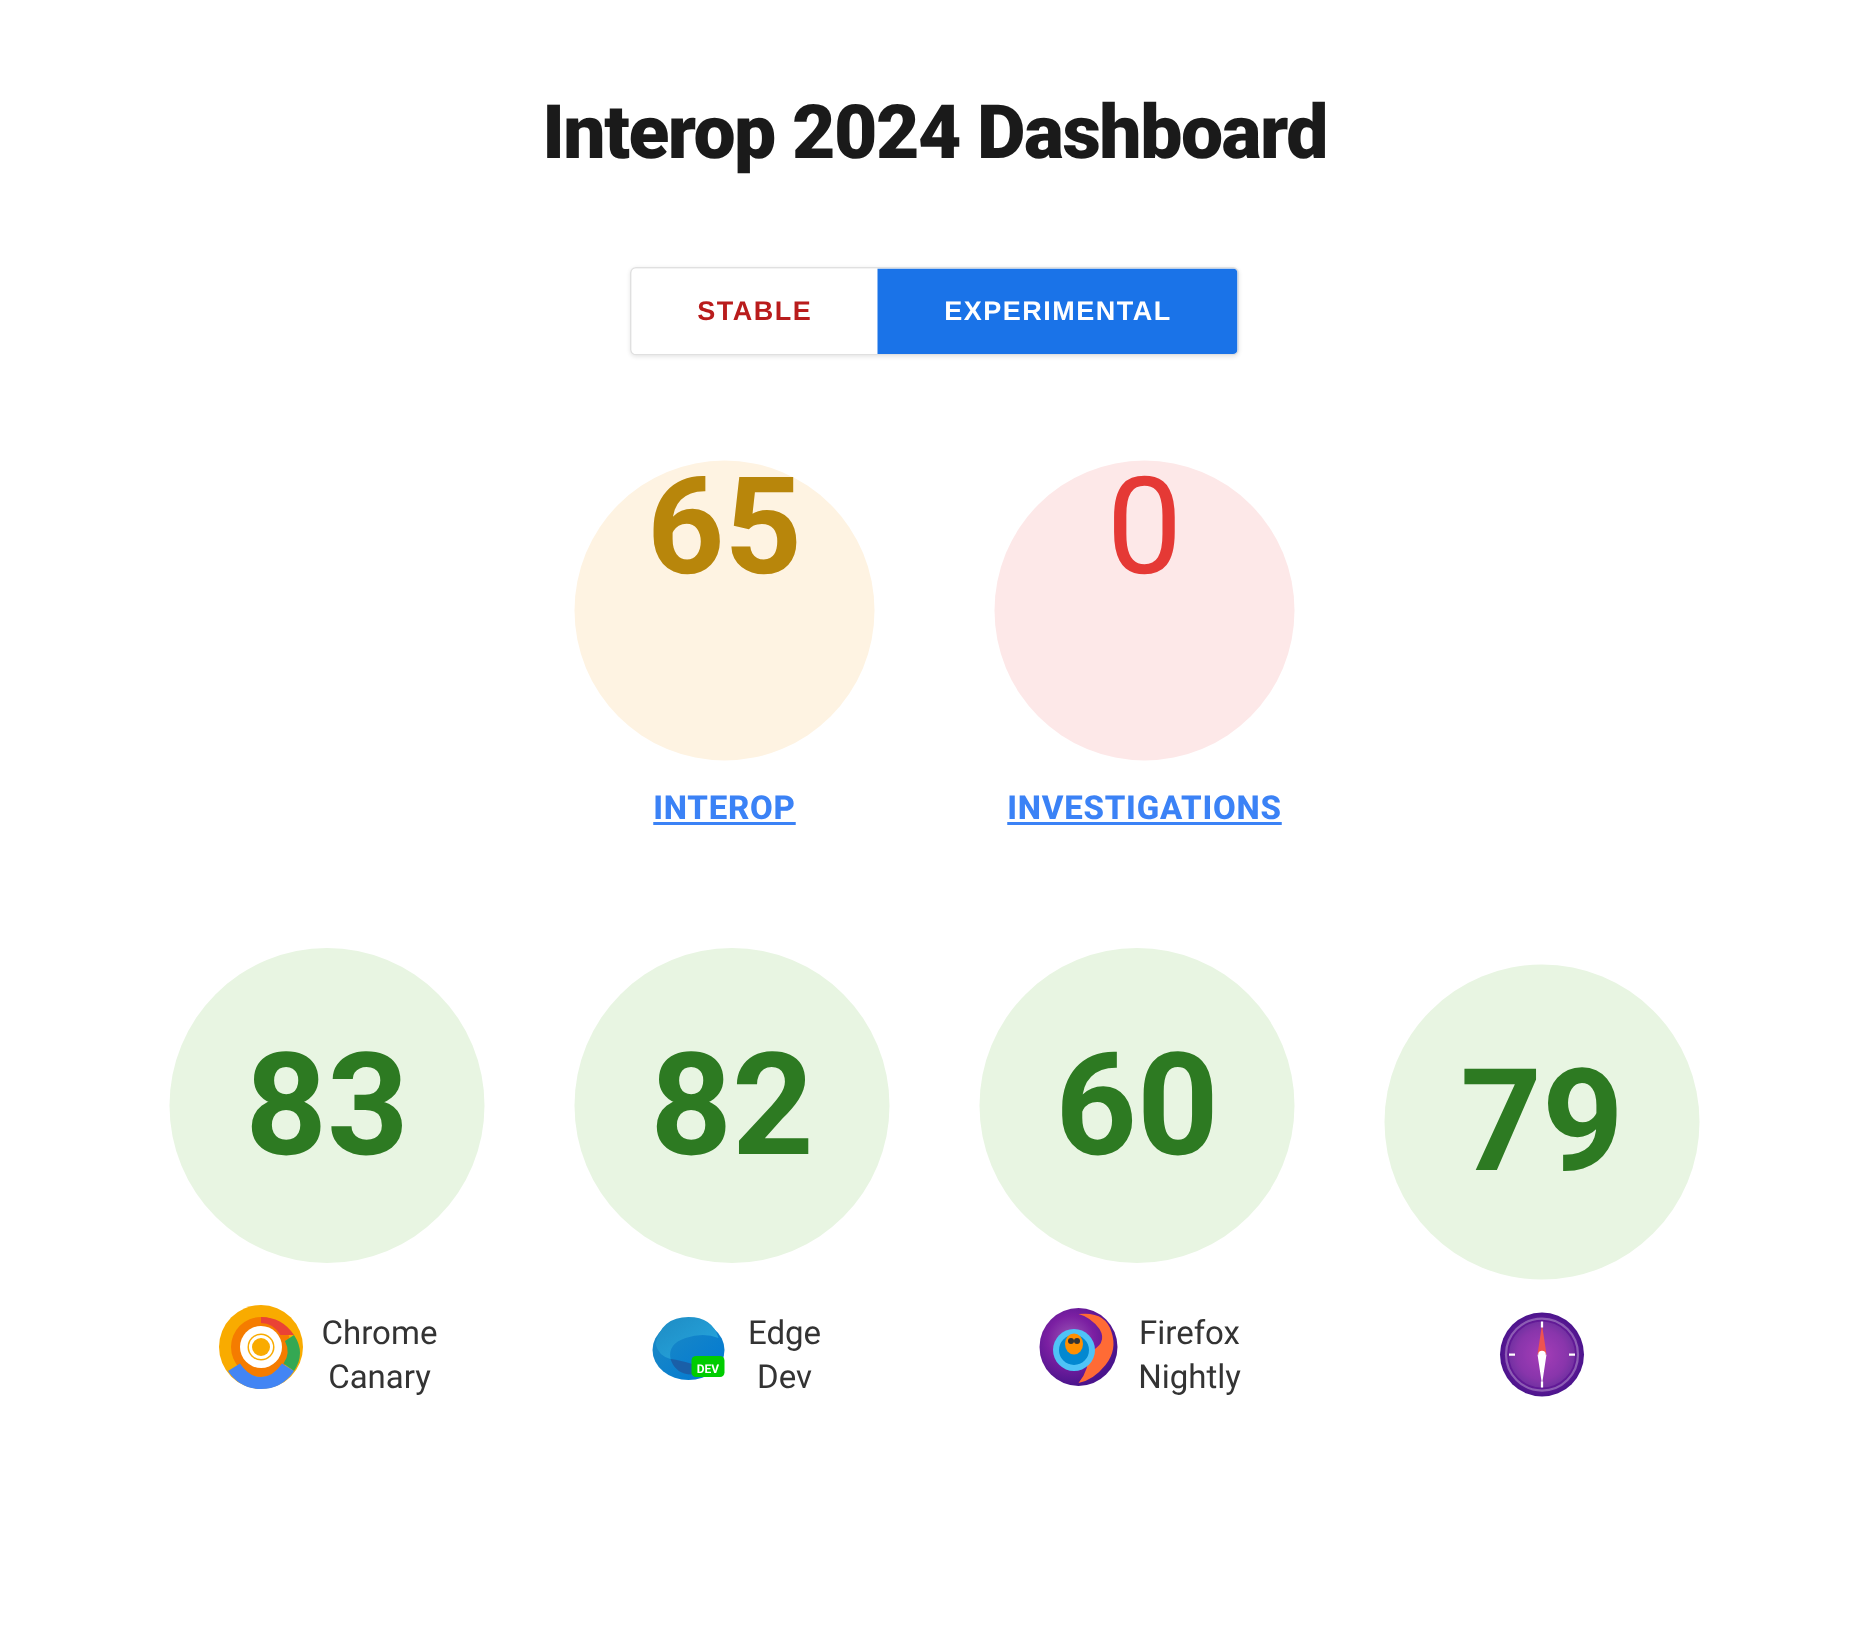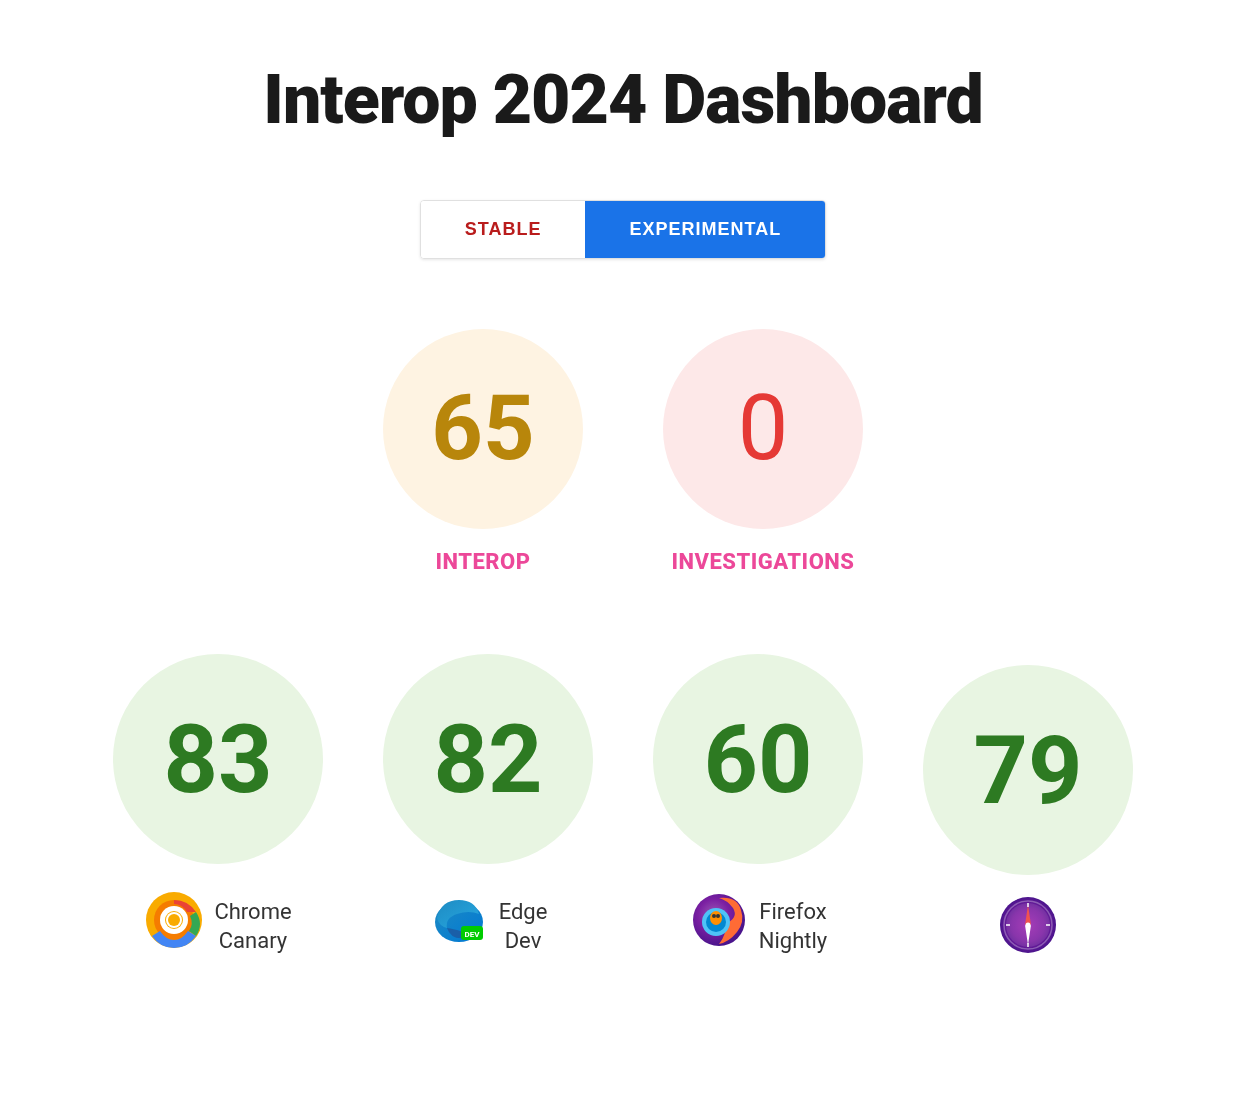--- a/index.html
+++ b/index.html
@@ -13,21 +13,21 @@
       background: #ffffff;
       width: 1246px;
       min-height: 1100px;
       display: flex;
       flex-direction: column;
       align-items: center;
       padding: 60px 20px 40px;
     }
 
     .page-title {
-      font-size: 68px;
+      font-size: 50px;
       font-weight: 900;
       color: #1a1a1a;
       text-align: center;
       margin-bottom: 60px;
       letter-spacing: -1px;
     }
 
     .tab-toggle {
       display: flex;
       border: 1px solid #e0e0e0;
@@ -69,21 +69,20 @@
       flex-direction: column;
       align-items: center;
       gap: 20px;
     }
 
     .score-circle {
       width: 200px;
       height: 200px;
       border-radius: 50%;
       display: flex;
-      align-items: center;
       justify-content: center;
     }
 
     .score-circle.interop {
       background: #fef3e2;
     }
 
     .score-circle.investigations {
       background: #fde8e8;
     }
@@ -98,23 +97,24 @@
     .score-number.investigations-num {
       font-size: 90px;
       font-weight: 400;
       color: #e53935;
       line-height: 1;
     }
 
     .score-label {
       font-size: 22px;
       font-weight: 800;
-      color: #ec4899;
+      color: #3b82f6;
       text-align: left;
       letter-spacing: 0.5px;
+      text-decoration: underline;
     }
 
     .browsers-row {
       display: flex;
       gap: 50px;
       align-items: flex-end;
       margin-top: 10px;
     }
 
     .browser-item {

